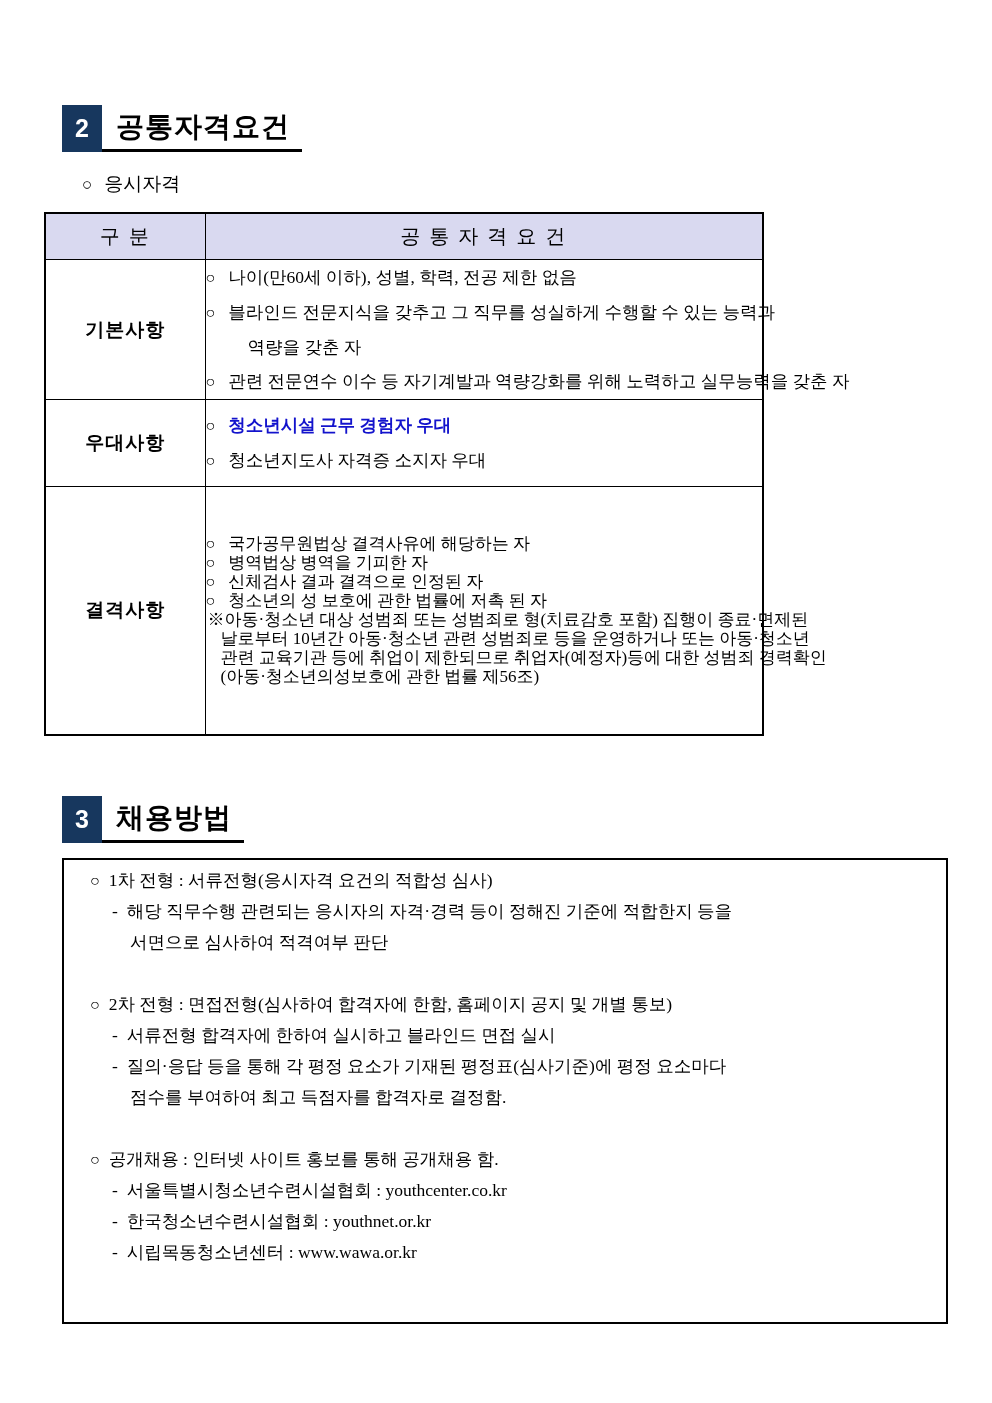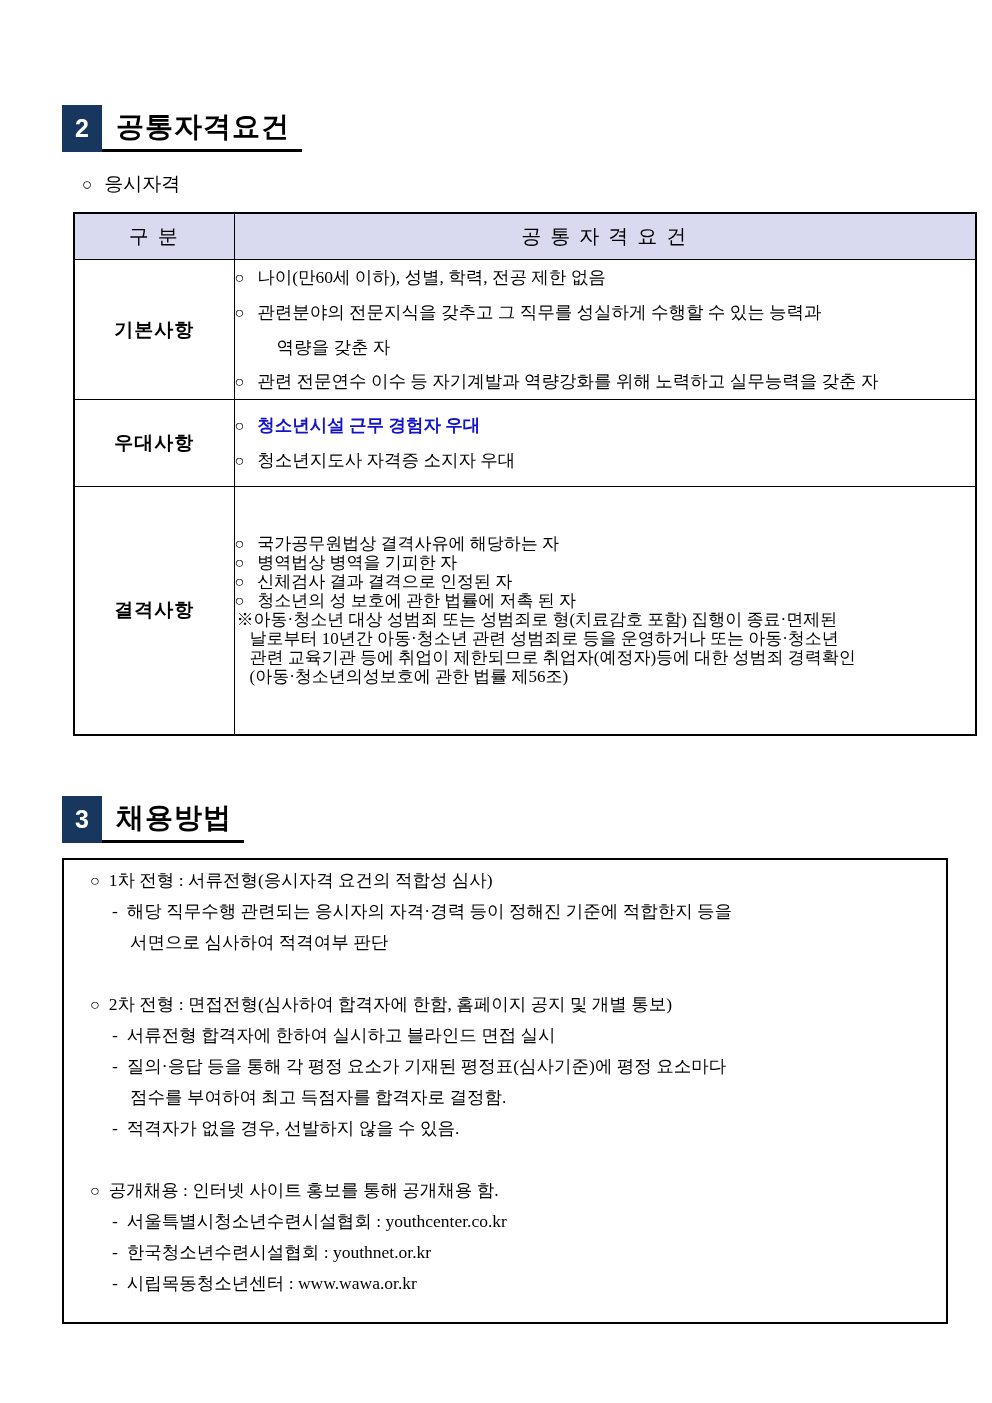--- a/index.html
+++ b/index.html
@@ -41,22 +41,22 @@
 
   
   #sec2-sub{
     position:absolute;top:171px;left:82px;
     font-size:19px;white-space:nowrap;
   }
   #sec2-sub .b{margin-right:12px;font-size:17px;}
 
   
   #qual-table{
-    position:absolute;top:212px;left:73px;
-    width:904px;border-collapse:collapse;table-layout:fixed;
+    position:absolute;top:212px;left:44px;
+    width:720px;border-collapse:collapse;table-layout:fixed;
     border:2.5px solid var(--border);
   }
   #qual-table th,#qual-table td{
     border:1.5px solid var(--border);
     padding:0;
   }
   #qual-table th{
     background:var(--table-header-bg);
     height:45px;
     font-size:20px;font-weight:normal;
@@ -115,21 +115,21 @@
     <tbody>
         <tr>
       <th>구  분</th>
       <th>공 통 자 격 요 건</th>
     </tr>
 
     <tr style="height:137px;">
       <td class="row-label">기본사항</td>
       <td class="cell-lines">
         <div class="line"><span class="b">○</span><span>나이(만60세 이하), 성별, 학력, 전공 제한 없음</span></div>
-        <div class="line"><span class="b">○</span><span>관련분야의 전문지식을 갖추고 그 직무를 성실하게 수행할 수 있는 능력과</span></div>
+        <div class="line"><span class="b">○</span><span>블라인드 전문지식을 갖추고 그 직무를 성실하게 수행할 수 있는 능력과</span></div>
         <div class="line cont">역량을 갖춘 자</div>
         <div class="line"><span class="b">○</span><span>관련 전문연수 이수 등 자기계발과 역량강화를 위해 노력하고 실무능력을 갖춘 자</span></div>
       </td>
     </tr>
 
     <tr style="height:87px;">
       <td class="row-label">우대사항</td>
       <td class="cell-lines">
         <div class="line hl"><span class="b">○</span><span>청소년시설 근무 경험자 우대</span></div>
         <div class="line"><span class="b">○</span><span>청소년지도사 자격증 소지자 우대</span></div>
@@ -163,21 +163,20 @@
       <div class="bline head"><span class="b">○</span><span>1차 전형 : 서류전형(응시자격 요건의 적합성 심사)</span></div>
       <div class="bline sub"><span class="d">-</span><span>해당 직무수행 관련되는 응시자의 자격·경력 등이 정해진 기준에 적합한지 등을</span></div>
       <div class="bline cont">서면으로 심사하여 적격여부 판단</div>
     </div>
 
     <div class="group">
       <div class="bline head"><span class="b">○</span><span>2차 전형 : 면접전형(심사하여 합격자에 한함, 홈페이지 공지 및 개별 통보)</span></div>
       <div class="bline sub"><span class="d">-</span><span>서류전형 합격자에 한하여 실시하고 블라인드 면접 실시</span></div>
       <div class="bline sub"><span class="d">-</span><span>질의·응답 등을 통해 각 평정 요소가 기재된 평정표(심사기준)에 평정 요소마다</span></div>
       <div class="bline cont">점수를 부여하여 최고 득점자를 합격자로 결정함.</div>
-      <div class="bline sub"><span class="d">-</span><span>적격자가 없을 경우, 선발하지 않을 수 있음.</span></div>
     </div>
 
     <div class="group">
       <div class="bline head"><span class="b">○</span><span>공개채용 : 인터넷 사이트 홍보를 통해 공개채용 함.</span></div>
       <div class="bline sub"><span class="d">-</span><span>서울특별시청소년수련시설협회 : youthcenter.co.kr</span></div>
       <div class="bline sub"><span class="d">-</span><span>한국청소년수련시설협회 : youthnet.or.kr</span></div>
       <div class="bline sub"><span class="d">-</span><span>시립목동청소년센터 : www.wawa.or.kr</span></div>
     </div>
 
   </div>

